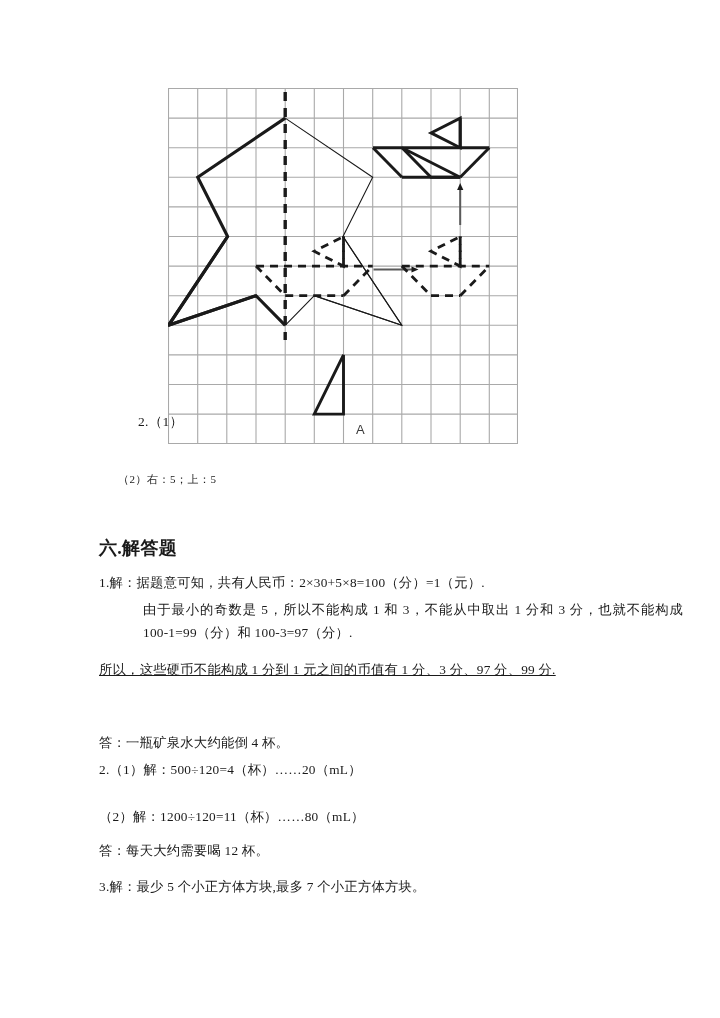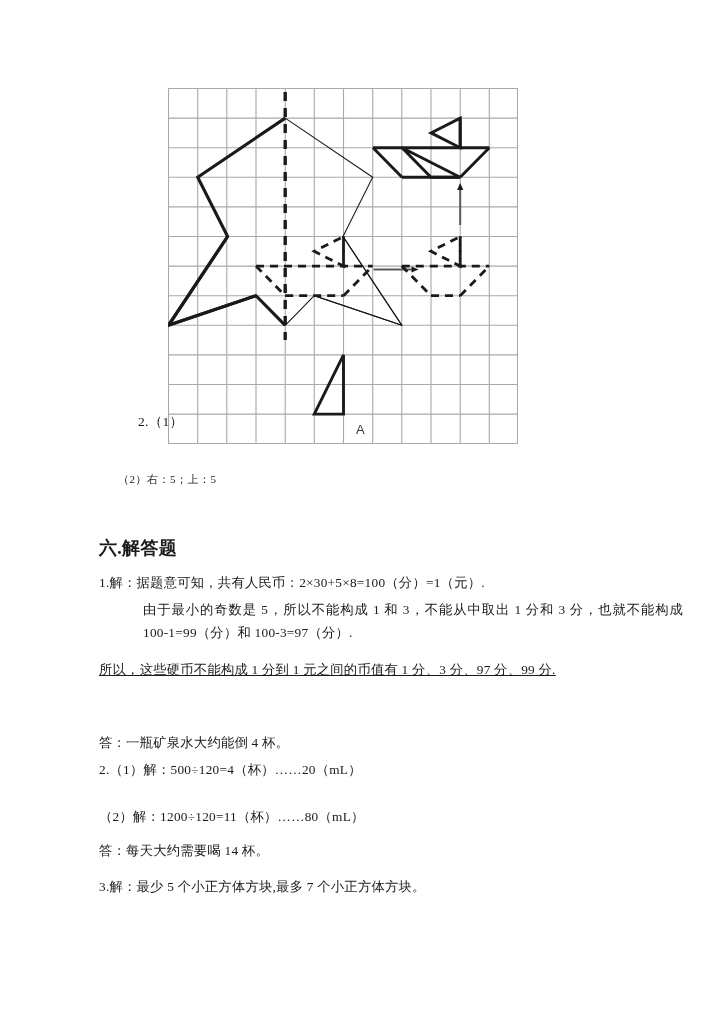--- a/index.html
+++ b/index.html
@@ -184,16 +184,16 @@
   <div class="q2-sub">（2）右：5；上：5</div>
 
   <div class="section-heading">六.解答题</div>
 
   <div class="para p1">1.解：据题意可知，共有人民币：2×30+5×8=100（分）=1（元）.</div>
   <div class="para p2">由于最小的奇数是 5，所以不能构成 1 和 3，不能从中取出 1 分和 3 分，也就不能构成 100‑1=99（分）和 100‑3=97（分）.</div>
   <div class="para p3">所以，这些硬币不能构成 1 分到 1 元之间的币值有 1 分、3 分、97 分、99 分.</div>
   <div class="para p5">2.（1）解：500÷120=4（杯）……20（mL）</div>
   <div class="para p6">答：一瓶矿泉水大约能倒 4 杯。</div>
   <div class="para p7">（2）解：1200÷120=11（杯）……80（mL）</div>
-  <div class="para p8">答：每天大约需要喝 14 杯。</div>
+  <div class="para p8">答：每天大约需要喝 12 杯。</div>
   <div class="para p9">3.解：最少 5 个小正方体方块,最多 7 个小正方体方块。</div>
 
 </div>
 
 </body></html>

